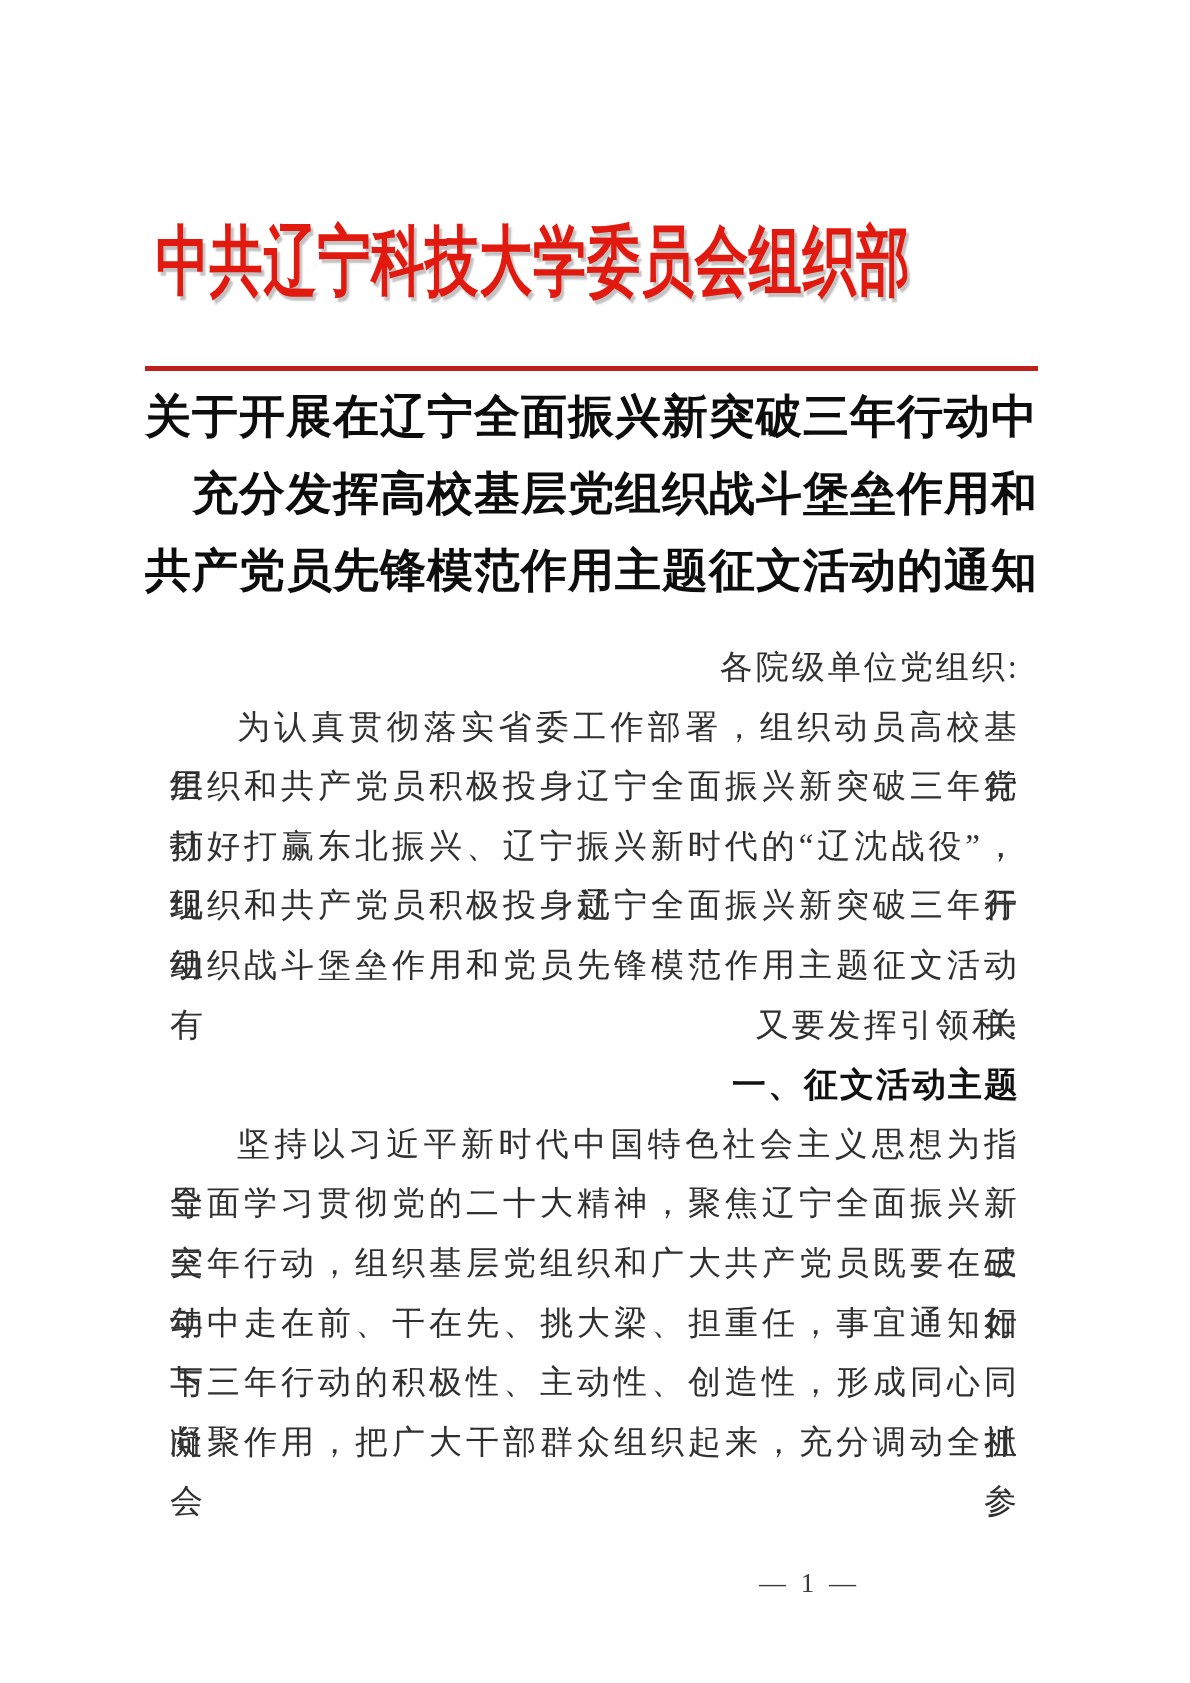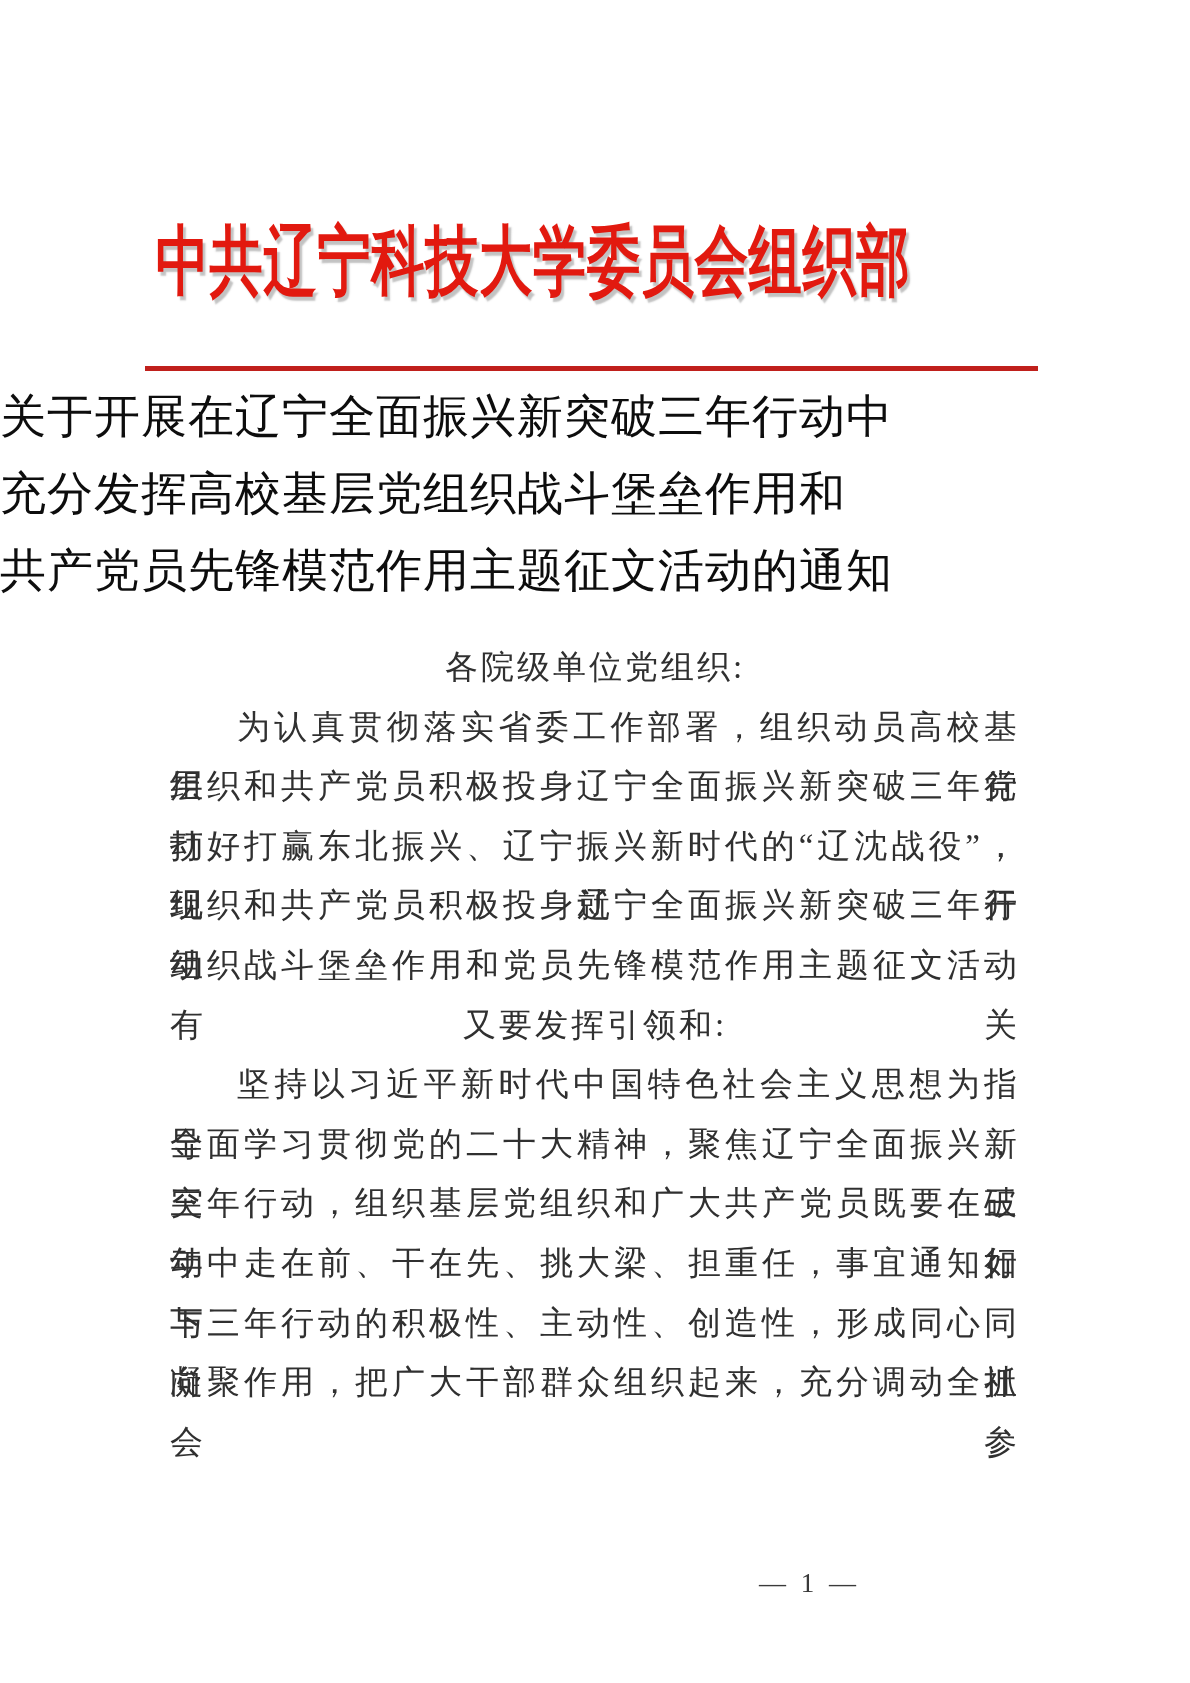--- a/index.html
+++ b/index.html
@@ -35,42 +35,42 @@
     left: 145px;
     width: 900px;
     height: 5px;
     background: #c0201c;
   }
   .doc-title {
     position: absolute;
     top: 378px;
     left: 0;
     width: 100%;
-    text-align: left;
+    text-align: right;
     color: #0d0d0d;
     font-family: "Liberation Serif", serif;
-    font-weight: 400;
+    font-weight: 700;
     font-size: 46px;
     line-height: 77px;
     letter-spacing: 1px;
   }
   .body-text {
     position: absolute;
     top: 638px;
     left: 170px;
     width: 850px;
     color: #303030;
     font-family: "Liberation Serif", serif;
     font-size: 33px;
     line-height: 59.6px;
     letter-spacing: 3px;
   }
   .line {
     height: 59.6px;
-    text-align: center;
+    text-align: right;
     white-space: nowrap;
   }
   .line.just {
     white-space: normal;
     text-align: justify;
     text-align-last: justify;
   }
   .line.indent { text-indent: 67px; }
   .line.heading {
     font-family: "Liberation Sans", sans-serif;
@@ -106,20 +106,21 @@
   </div>
 
   <div class="body-text">
     <div class="line">各院级单位党组织:</div>
     <div class="line just indent">为认真贯彻落实省委工作部署，组织动员高校基层党</div>
     <div class="line just">组织和共产党员积极投身辽宁全面振兴新突破三年行动，</div>
     <div class="line just">打好打赢东北振兴、辽宁振兴新时代的“辽沈战役”，现就开</div>
     <div class="line just">组织和共产党员积极投身辽宁全面振兴新突破三年行动</div>
     <div class="line just">组织战斗堡垒作用和党员先锋模范作用主题征文活动有关</div>
     <div class="line">又要发挥引领和:</div>
+    <div class="line heading indent">一、征文活动主题</div>
     <div class="line just indent">坚持以习近平新时代中国特色社会主义思想为指导，</div>
     <div class="line just">全面学习贯彻党的二十大精神，聚焦辽宁全面振兴新突破</div>
     <div class="line just">三年行动，组织基层党组织和广大共产党员既要在三年行</div>
     <div class="line just">动中走在前、干在先、挑大梁、担重任，事宜通知如下</div>
     <div class="line just">与三年行动的积极性、主动性、创造性，形成同心同向抓</div>
     <div class="line just">凝聚作用，把广大干部群众组织起来，充分调动全社会参</div>
   </div>
 
   <div class="page-number">— 1 —</div>
 

